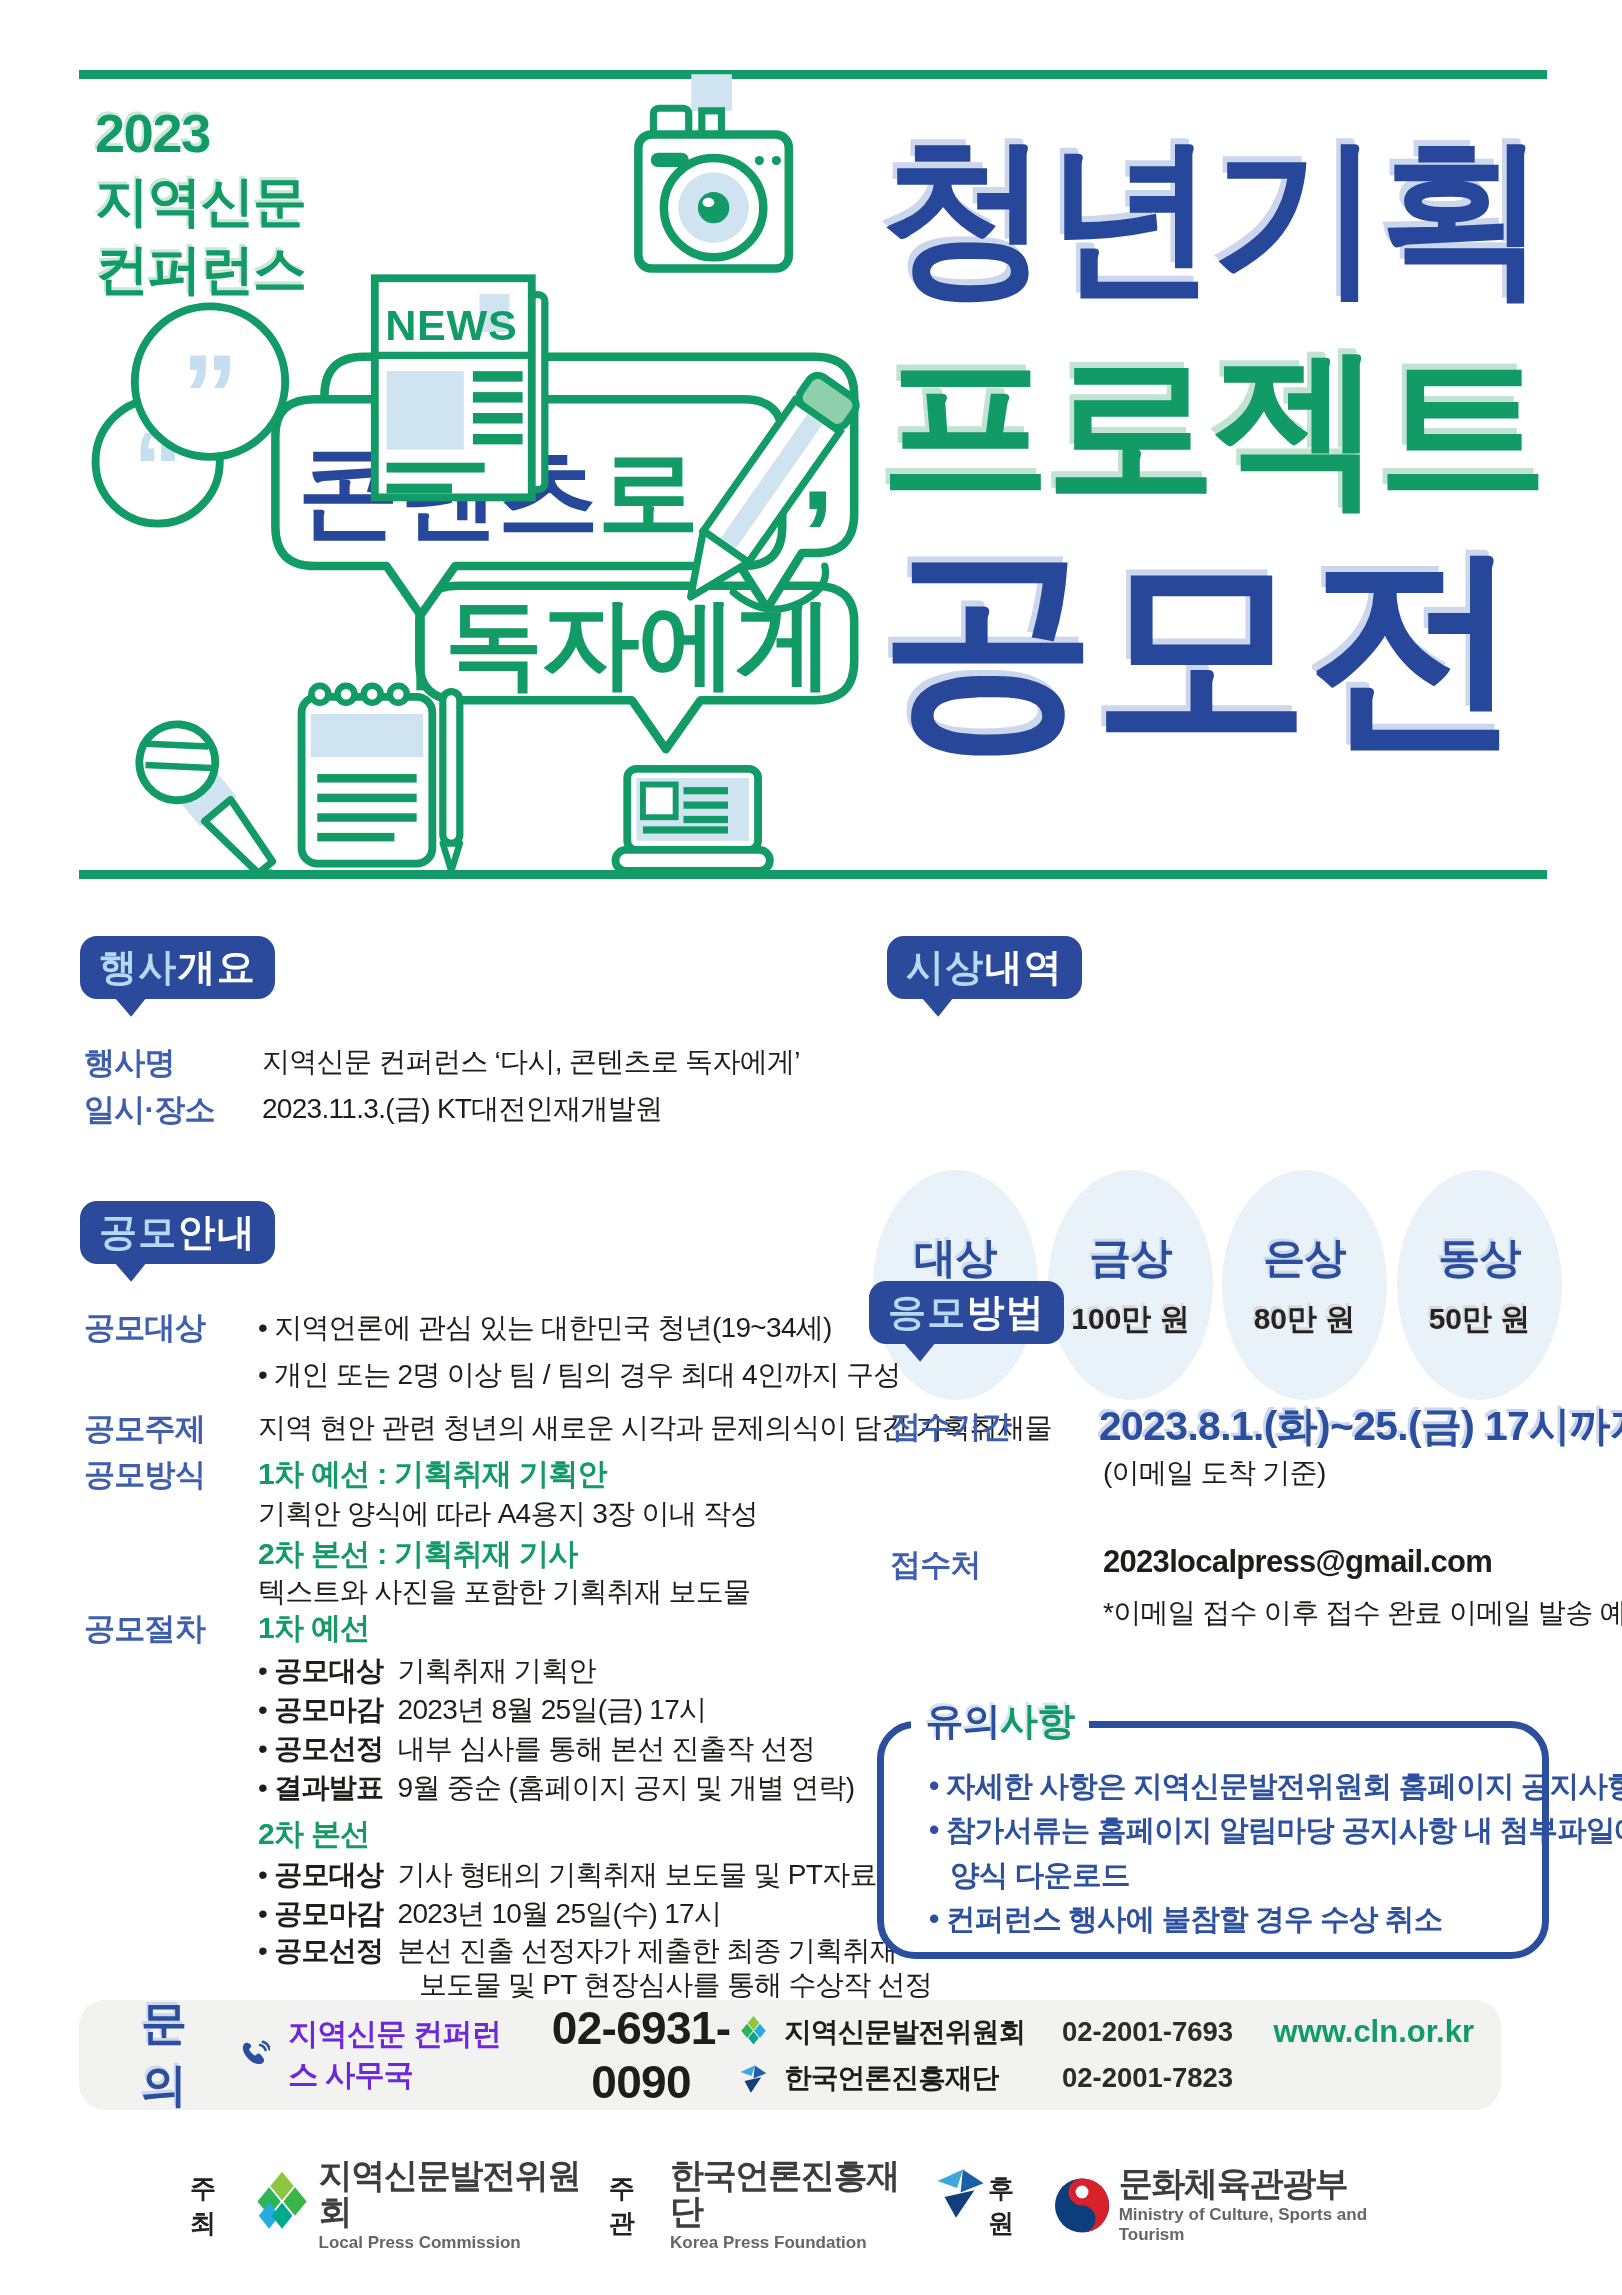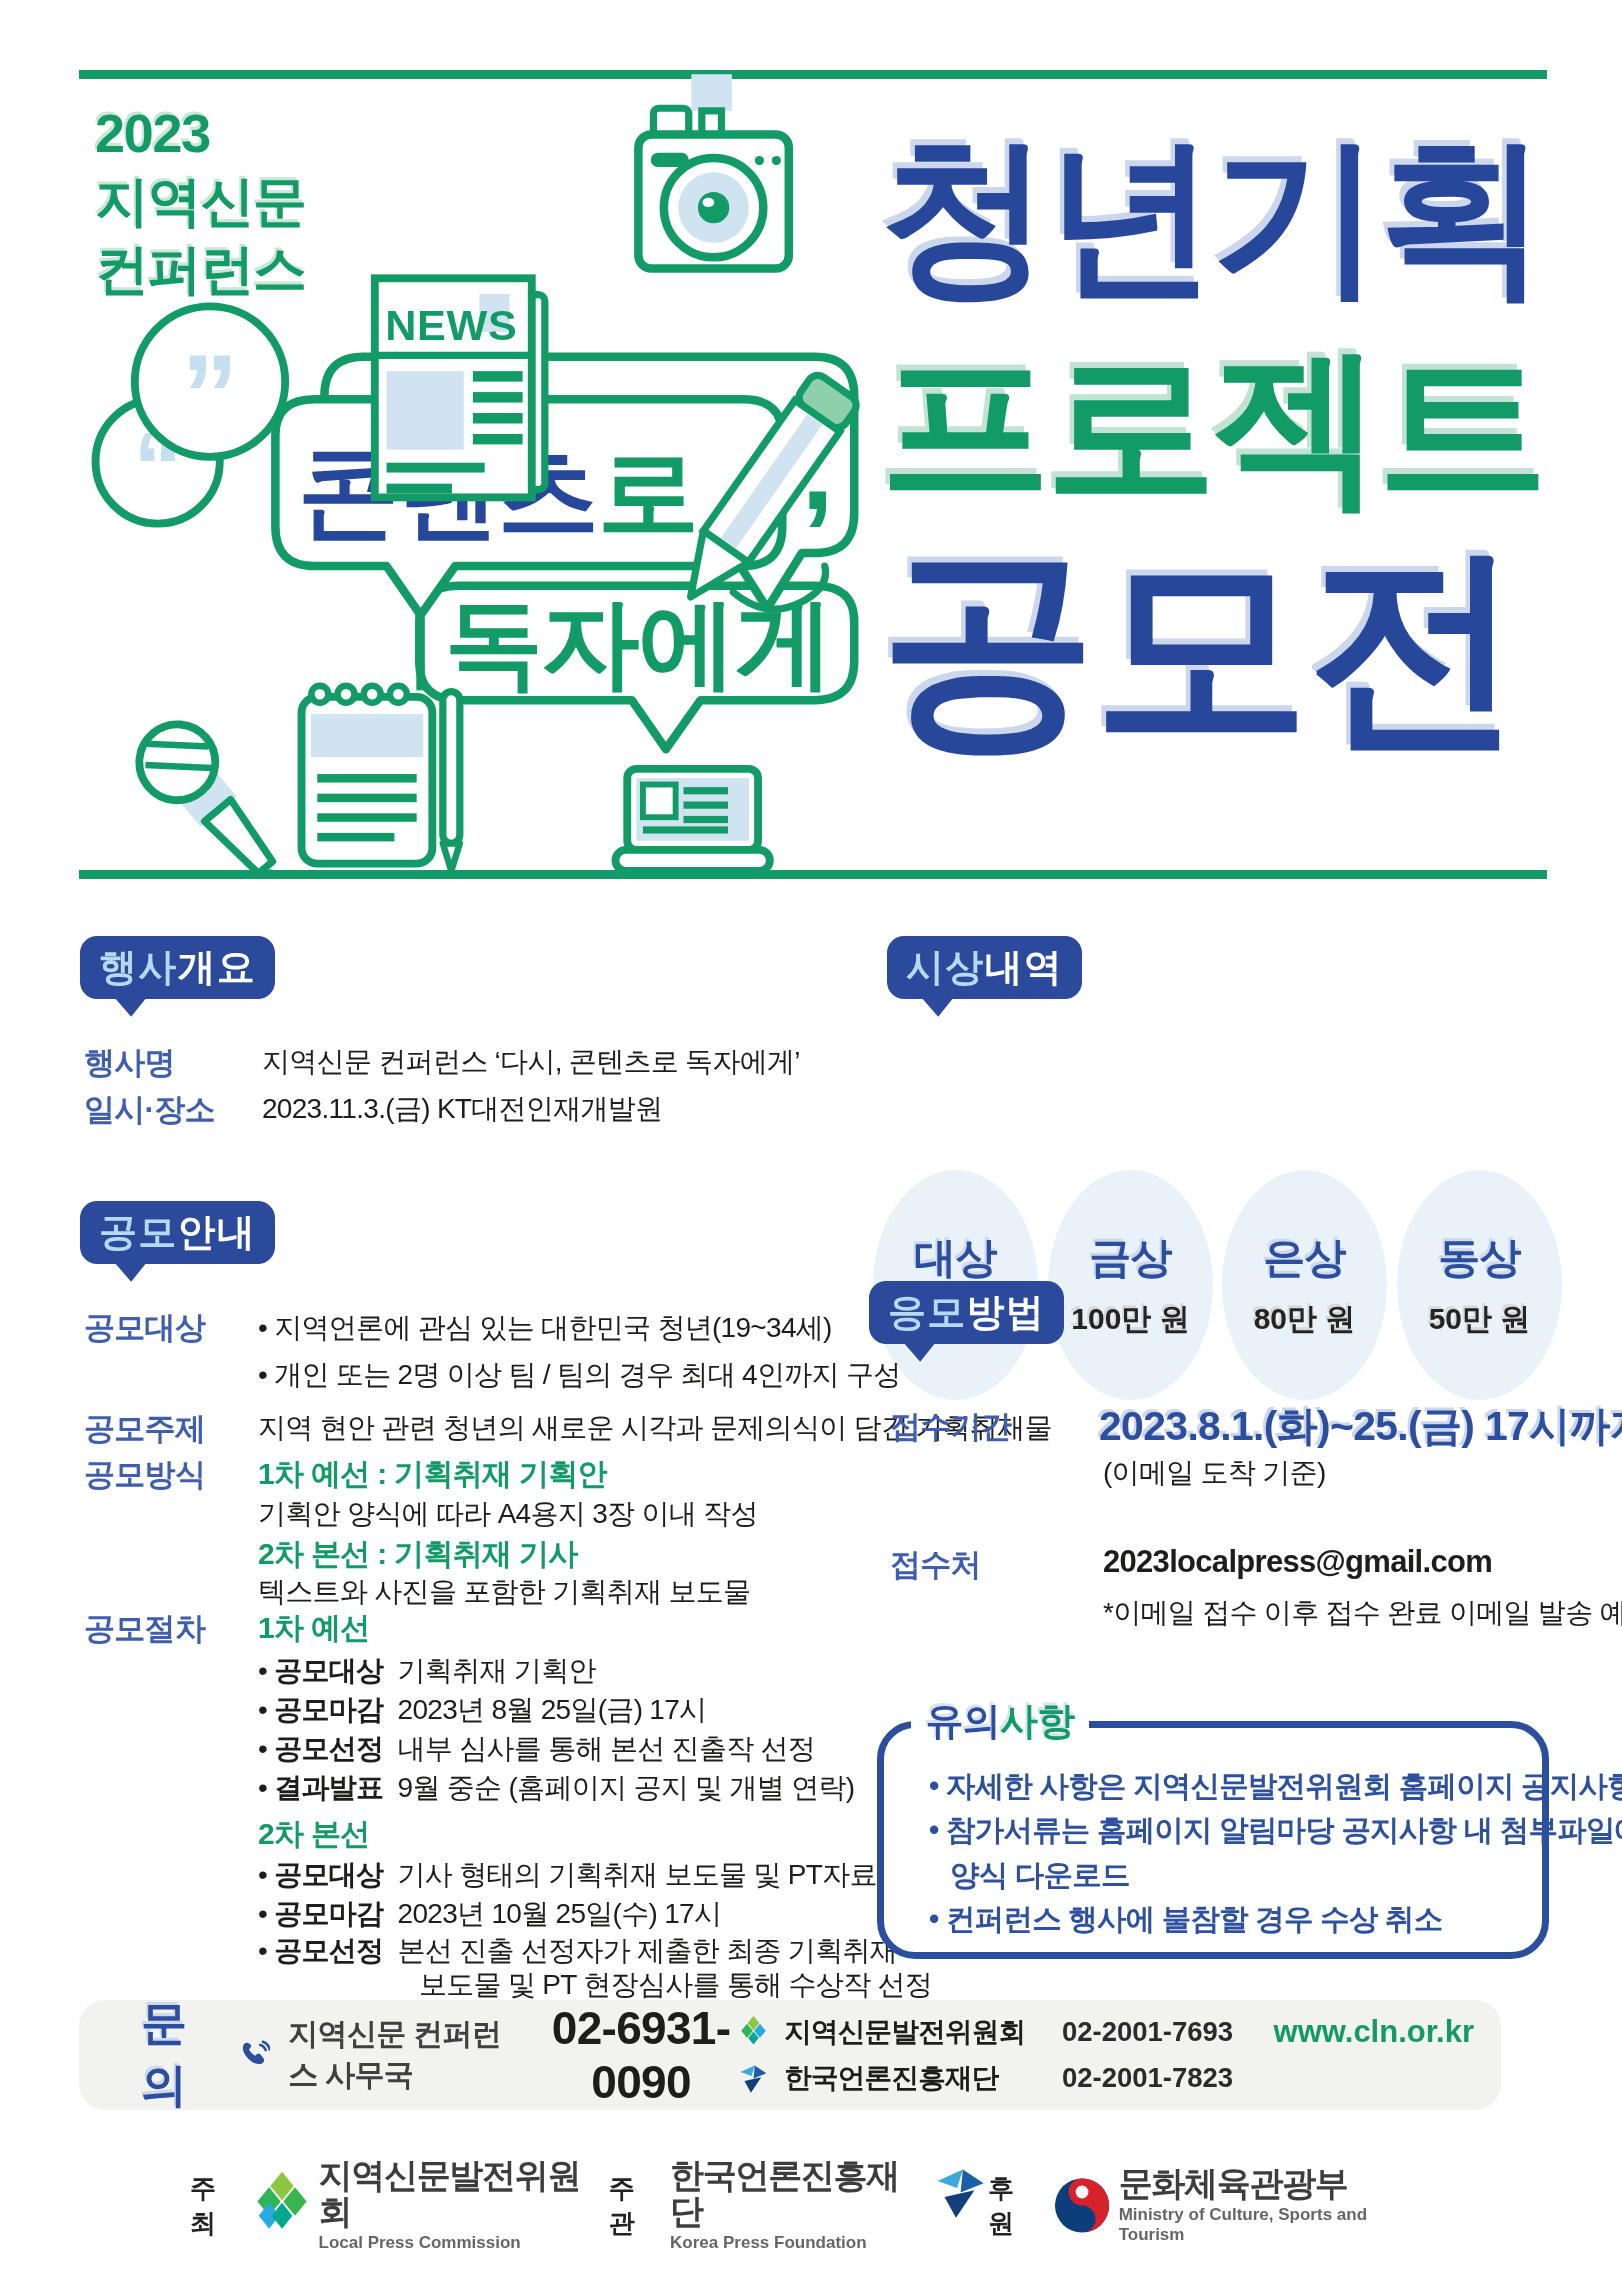--- a/index.html
+++ b/index.html
@@ -40,21 +40,21 @@
   .notice-box{position:absolute;left:877px;top:1721px;width:658px;height:224px;
     border:7.2px solid #2b4f9e;border-radius:38px;background:#fff;}
   .notice-title{position:absolute;left:911px;top:1696px;background:#ffffff;padding:0 14.4px;
     font-size:38px;font-weight:900;letter-spacing:-0.7px;z-index:2;white-space:nowrap;text-shadow:-2px -2.6px 0 #d8e2f0;}
   .notice-title .nb{color:#2b4f9e;} .notice-title .ng{color:#129a67;}
   .nline{position:absolute;color:#2d519f;font-size:29.4px;font-weight:700;letter-spacing:-0.7px;white-space:nowrap;}
   
   .contact{position:absolute;left:79px;top:2000px;width:1422px;height:110px;background:#f2f2f0;
     border-radius:26px;display:flex;align-items:center;padding:0 27px 0 62px;box-sizing:border-box;}
   .contact .cq{color:#2b4f9e;font-size:46px;font-weight:900;text-shadow:-2px -2.6px 0 #cdd8ec;}
-  .contact .office{color:#404040;font-size:30px;font-weight:600;letter-spacing:-0.7px;}
+  .contact .office{color:#6d28d9;font-size:30px;font-weight:600;letter-spacing:-0.7px;}
   .contact .cphone{color:#1d1d1b;font-size:46px;font-weight:900;letter-spacing:-0.7px;}
   .orgcol{margin-left:auto;display:flex;flex-direction:column;gap:10.5px;}
   .orgrow{display:flex;align-items:center;gap:15.7px;}
   .orgrow .oname{font-size:27.5px;font-weight:700;color:#1d1d1b;width:262px;letter-spacing:-0.7px;}
   .orgrow .ophone{font-size:27.5px;font-weight:600;color:#2b2b2b;width:196px;}
   .orgrow .ourl{font-size:31px;font-weight:800;color:#129a67;}
   
   .footer{position:absolute;left:190px;top:2158px;width:1243px;display:flex;align-items:center;
     justify-content:space-between;}
   .fgroup{display:flex;align-items:center;gap:5px;}

